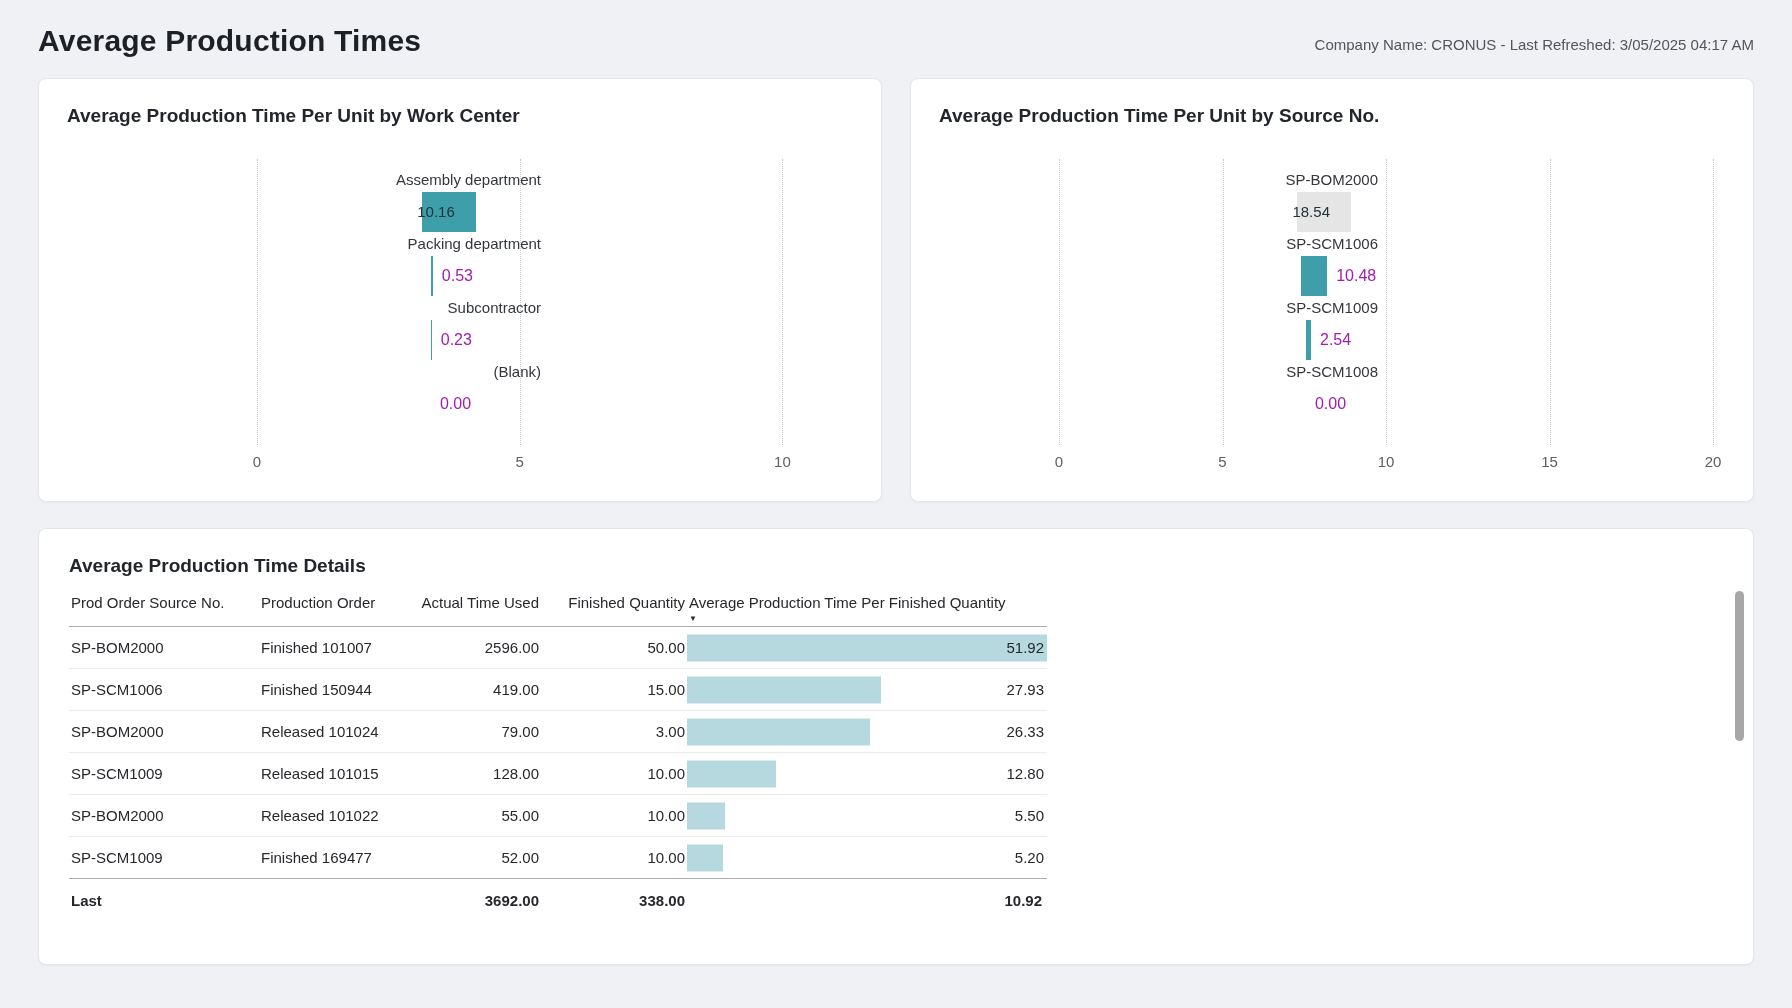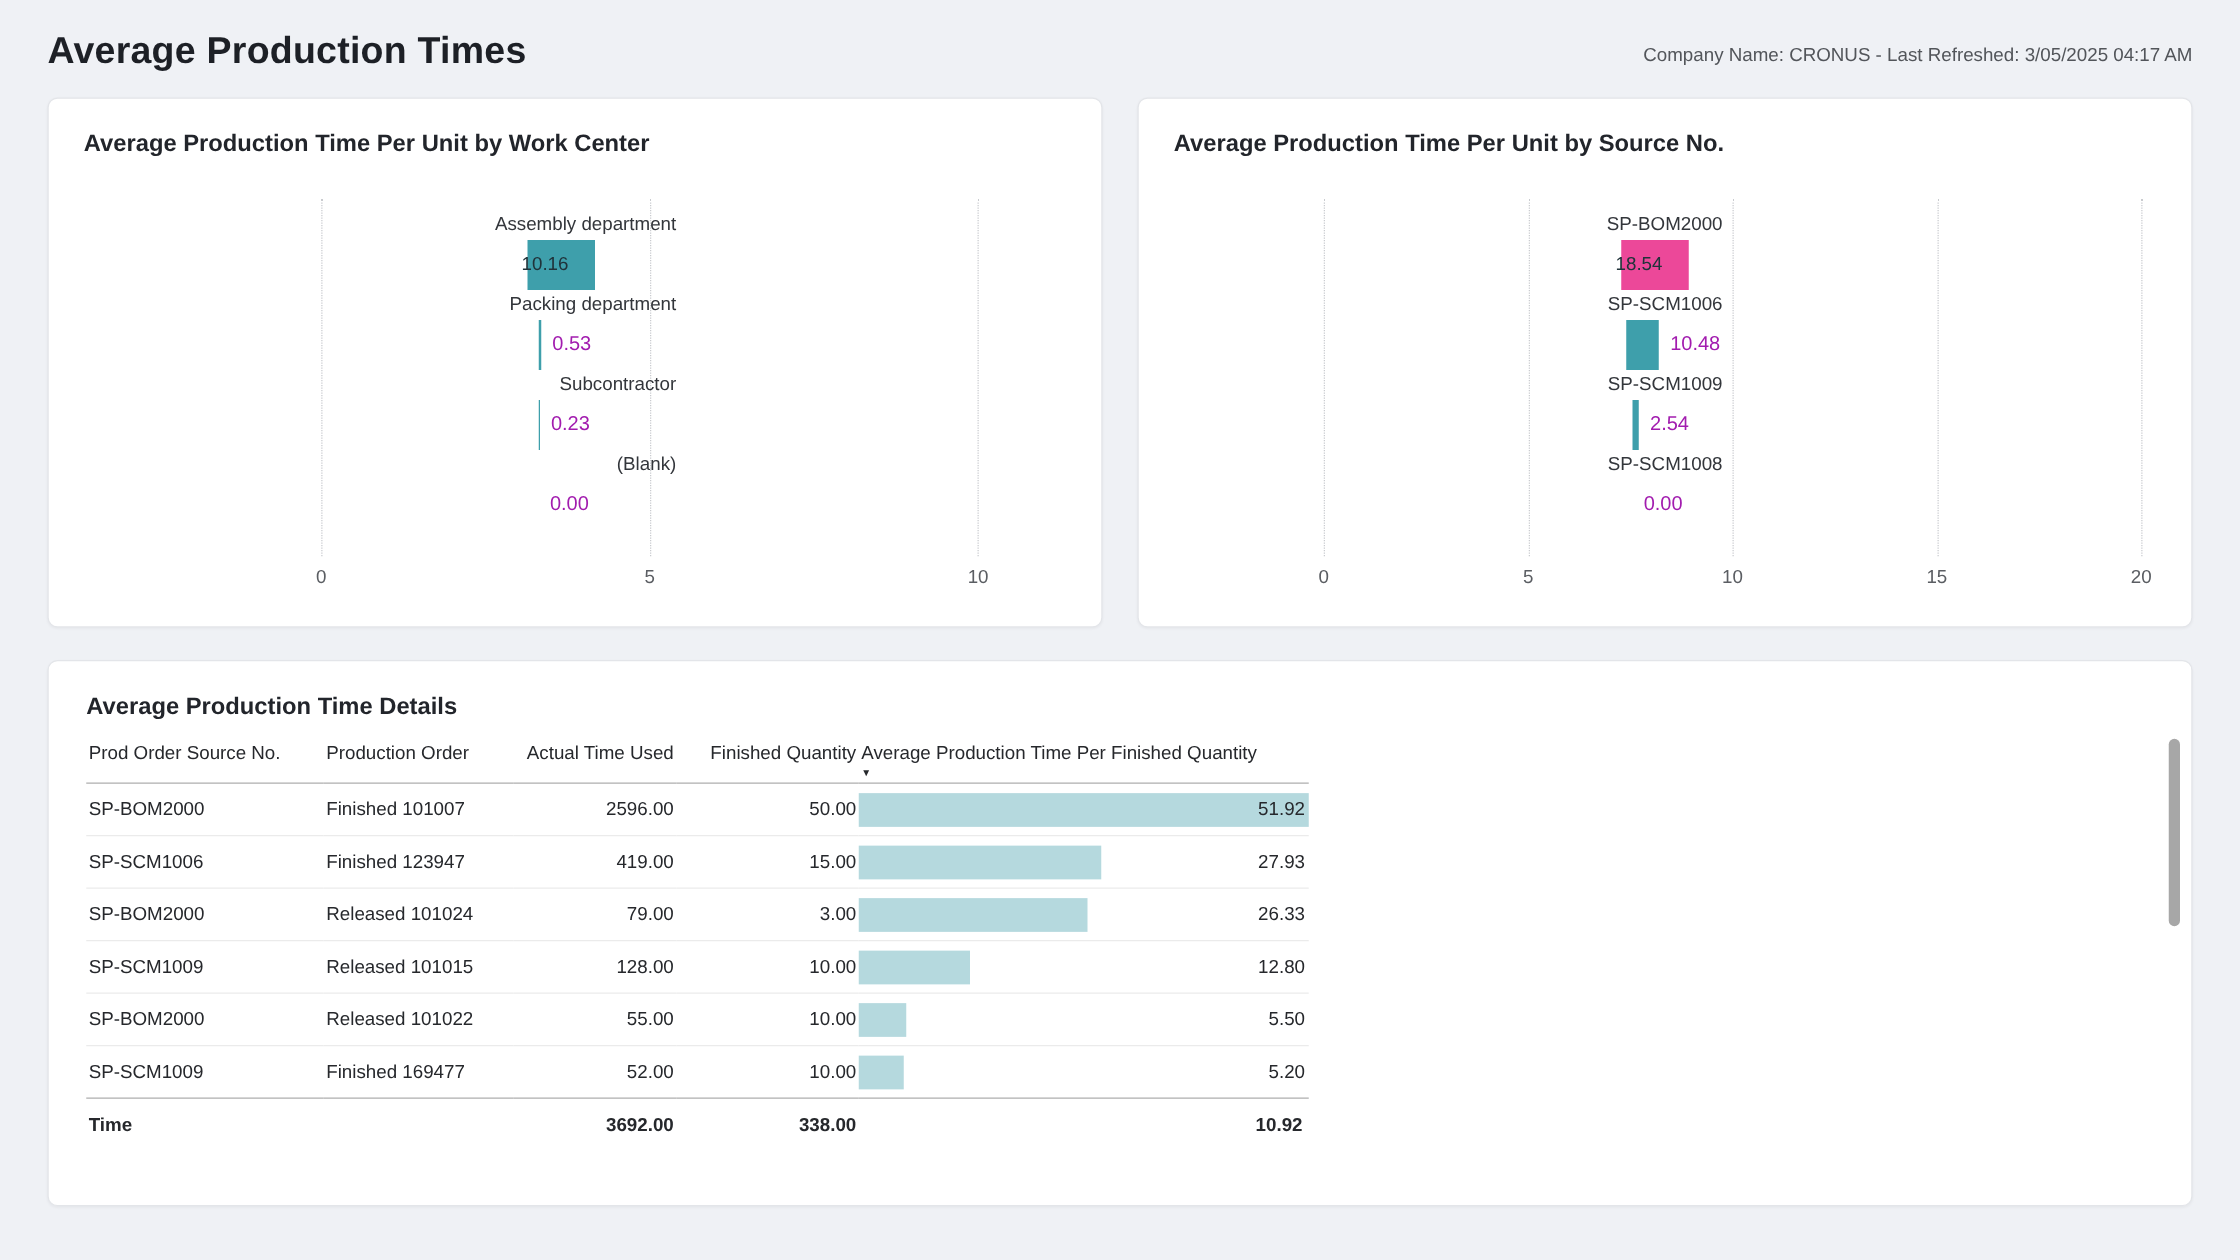--- a/index.html
+++ b/index.html
@@ -133,21 +133,21 @@
             <div class="gridline" style="left: 0%;"></div>
             <div class="gridline" style="left: 25%;"></div>
             <div class="gridline" style="left: 50%;"></div>
             <div class="gridline" style="left: 75%;"></div>
             <div class="gridline" style="left: 100%;"></div>
           </div>
         <div class="chart-rows">
             <div class="chart-row">
               <div class="cat-label">SP-BOM2000</div>
               <div class="plot">
-                <div class="bar inside" style="width: 92.7%; background: #ec4899;">
+                <div class="bar inside" style="width: 92.7%; background: #e5e5e5;">
                   <span class="val-in">18.54</span>
                 </div>
               </div>
             </div>
             <div class="chart-row">
               <div class="cat-label">SP-SCM1006</div>
               <div class="plot">
                 <div class="bar" style="width: 52.4%; background: rgb(62, 159, 171);"></div>
                 <span class="val">10.48</span>
               </div>
@@ -219,21 +219,21 @@
               <td class="al-l">Finished 101007</td>
               <td class="al-r">2596.00</td>
               <td class="al-r">50.00</td>
               <td class="bar-cell al-r">
                 <div class="cell-bar" style="width: 100%; background: rgb(181, 217, 222);"></div>
                 <span class="cell-val">51.92</span>
               </td>
             </tr>
             <tr class="row-sep">
               <td class="al-l">SP-SCM1006</td>
-              <td class="al-l">Finished 123947</td>
+              <td class="al-l">Finished 150944</td>
               <td class="al-r">419.00</td>
               <td class="al-r">15.00</td>
               <td class="bar-cell al-r">
                 <div class="cell-bar" style="width: 53.7943%; background: rgb(181, 217, 222);"></div>
                 <span class="cell-val">27.93</span>
               </td>
             </tr>
             <tr class="row-sep">
               <td class="al-l">SP-BOM2000</td>
               <td class="al-l">Released 101024</td>
@@ -268,21 +268,21 @@
               <td class="al-l">SP-SCM1009</td>
               <td class="al-l">Finished 169477</td>
               <td class="al-r">52.00</td>
               <td class="al-r">10.00</td>
               <td class="bar-cell al-r">
                 <div class="cell-bar" style="width: 10.0154%; background: rgb(181, 217, 222);"></div>
                 <span class="cell-val">5.20</span>
               </td>
             </tr>
             <tr class="total-row">
-              <td class="al-l">Time</td>
+              <td class="al-l">Last</td>
               <td class="al-l"></td>
               <td class="al-r">3692.00</td>
               <td class="al-r">338.00</td>
               <td class="al-r" style="padding-right: 5px;">10.92</td>
             </tr>
           </tbody>
       </table>
     </div>
     <div class="scrollbar"></div>
   </div>

